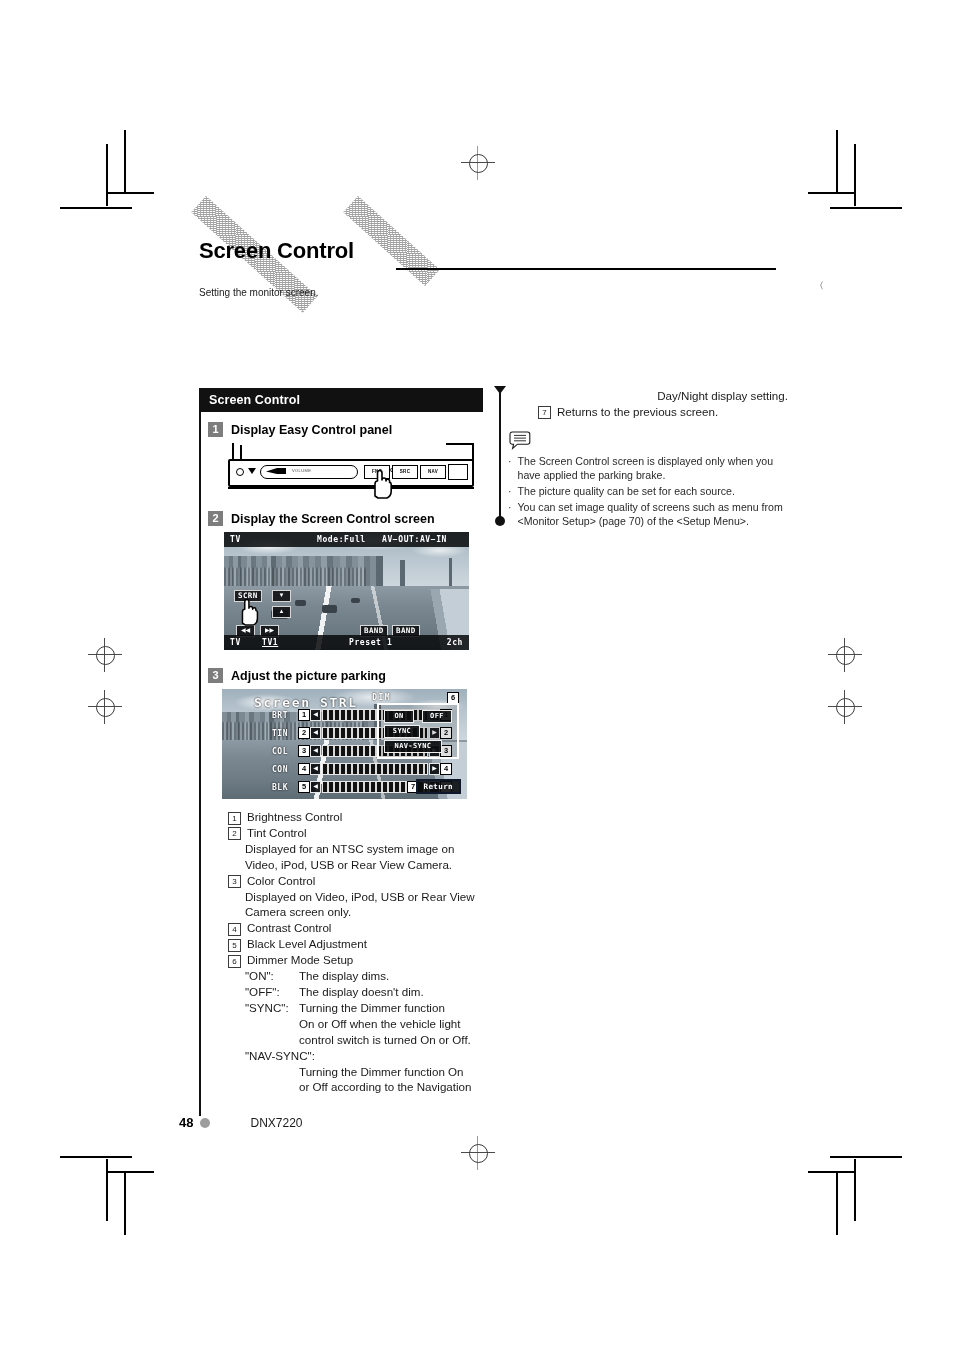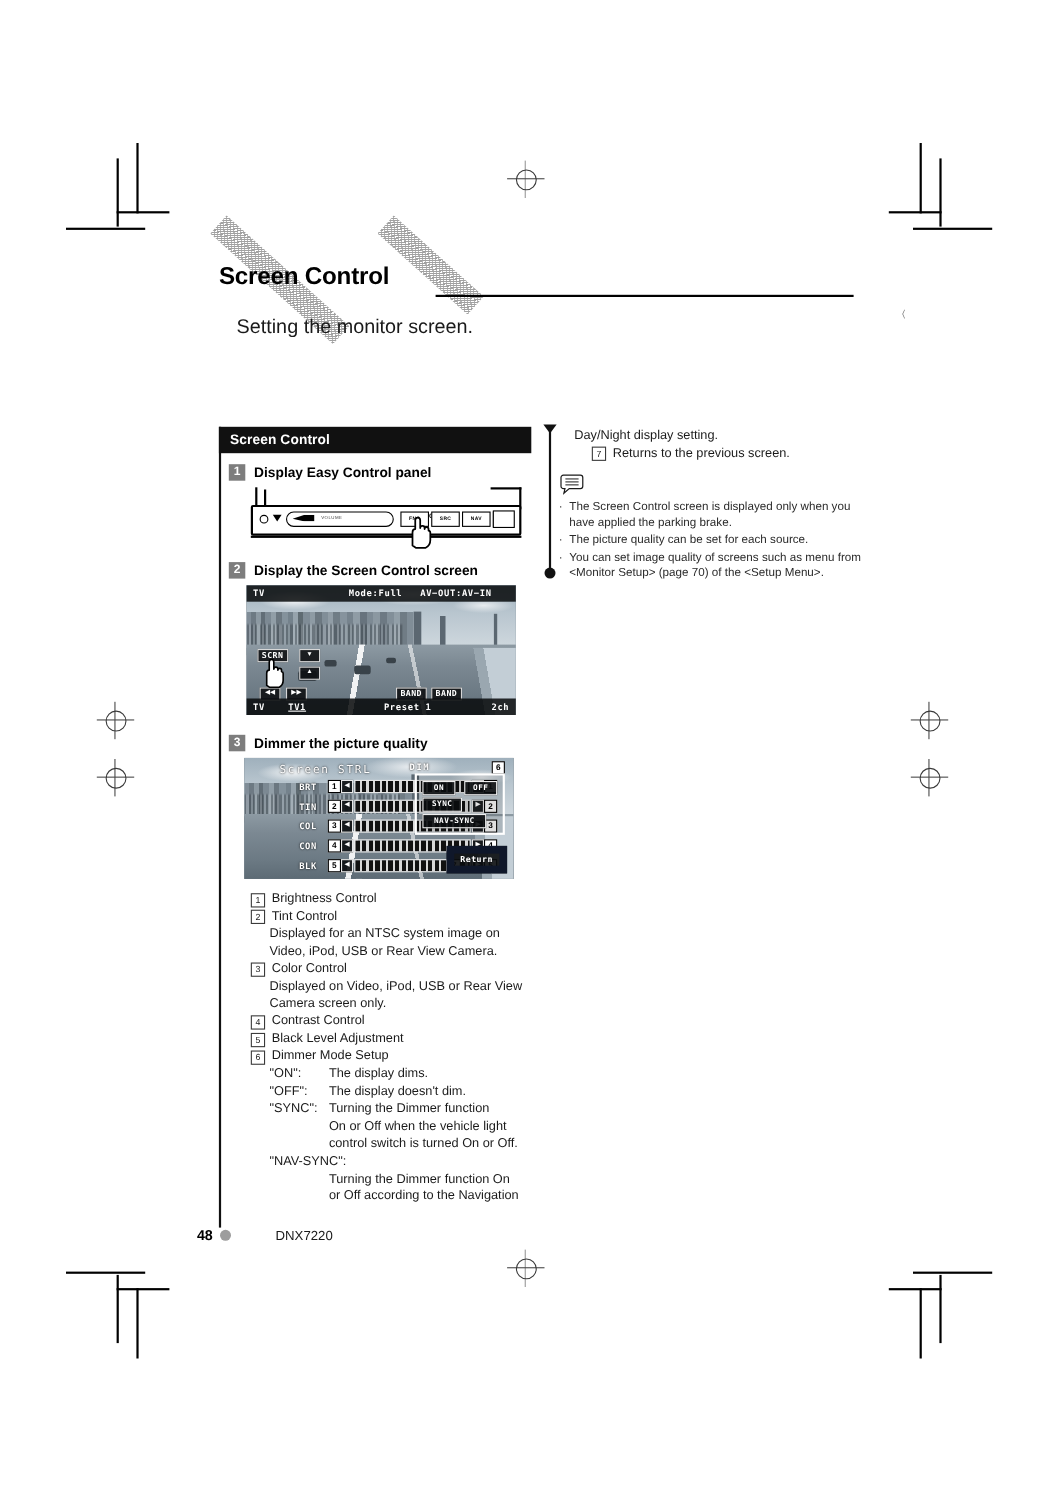--- a/index.html
+++ b/index.html
@@ -33,21 +33,21 @@
   .hdr-rule {
     position: absolute; left: 396px; top: 268px; width: 380px; height: 2px; background: #000;
   }
   .title {
     position: absolute; left: 199px; top: 238px;
     font-size: 22px; font-weight: bold; letter-spacing: -0.2px; color: #000;
     white-space: nowrap;
   }
   .subtitle {
     position: absolute; left: 199px; top: 287px;
-    font-size: 18px; color: #1a1a1a; white-space: nowrap; margin-left: 16px;
+    font-size: 10px; color: #1a1a1a; white-space: nowrap;
   }
   .hatch {
     position: absolute;
     background-image: repeating-linear-gradient(
       135deg, #555 0 1px, transparent 1px 2px),
       repeating-linear-gradient(45deg, #777 0 1px, transparent 1px 3px);
     opacity: 0.55;
     transform-origin: left top;
   }
   .corner-mark {
@@ -203,22 +203,22 @@
     line-height: 1.1;
   }
   .osd-tri {
     position: absolute; background: rgba(12,14,16,.88);
     border: 1px solid rgba(235,235,235,.9); width: 17px; height: 10px;
     color: #fff; font-size: 6px; text-align: center; line-height: 9px;
   }
 
   
   .sc-title {
-    position: absolute; left: 32px; top: 6px; color: #fff; font-weight: normal;
-    font-family: "DejaVu Sans Mono", monospace; font-size: 10px; letter-spacing: 1.6px;
+    position: absolute; left: 32px; top: 6px; color: #fff; font-weight: bold;
+    font-family: "DejaVu Sans Mono", monospace; font-size: 13px; letter-spacing: 1.6px;
     text-shadow: 0 0 2px #000;
   }
   .slider-row { position: absolute; left: 6px; display: flex; align-items: center; height: 12px; padding-left: 44px; }
   .sl-label {
     color: #fff; font-family: "DejaVu Sans Mono", monospace; font-size: 8px; font-weight: bold;
     letter-spacing: .5px; width: 26px; text-shadow: 0 0 2px #000;
   }
   .sl-arrow {
     color: #fff; background: rgba(10,12,14,.9); border: 1px solid #e8e8e8;
     font-size: 6px; width: 9px; height: 10px; text-align: center; line-height: 9px;
@@ -242,40 +242,40 @@
     font-family: "DejaVu Sans Mono", monospace; font-size: 8px; letter-spacing: 1.4px;
     text-shadow: 0 0 2px #000;
   }
   .dim-btn {
     position: absolute; background: rgba(10,12,14,.9); color: #fff; border: 1px solid #efefef;
     font-family: "DejaVu Sans Mono", monospace; font-size: 7px; font-weight: bold;
     text-align: center; letter-spacing: .4px; line-height: 11px; height: 11px;
   }
   .ret-btn {
     position: absolute; right: 6px; bottom: 5px; background: rgba(10,12,14,.9); color: #fff;
-    border: 7px solid #0f172a; font-family: "DejaVu Sans Mono", monospace; font-size: 7.5px;
+    border: 2px solid #0f172a; font-family: "DejaVu Sans Mono", monospace; font-size: 7.5px;
     font-weight: bold; padding: 1px 6px; letter-spacing: .4px;
   }
 
   
   .items { margin: 10px 0 0 29px; font-size: 11.6px; line-height: 15.9px; color: #1a1a1a; }
   .item { display: flex; align-items: flex-start; gap: 6px; }
   .item-num {
     border: 1px solid #3a3a3a; font-size: 8px; width: 11px; height: 11px; line-height: 11px;
     text-align: center; flex: 0 0 auto; margin-top: 2.5px; color: #1a1a1a;
   }
   .item-txt { flex: 1 1 auto; }
   .indent { margin-left: 17px; }
   .kv { display: flex; margin-left: 17px; }
   .kv .k { width: 54px; flex: 0 0 auto; }
   .kv .v { flex: 1 1 auto; }
   .deep { margin-left: 71px; }
 
   
-  .r-line1 { font-size: 11.6px; line-height: 15.9px; text-align: left; padding-left: 14px; }
+  .r-line1 { font-size: 11.6px; line-height: 15.9px; text-align: right; padding-left: 14px; }
   .r-item { display: flex; align-items: flex-start; gap: 6px; font-size: 11.6px; line-height: 15.9px; margin-left: 30px; }
   .note-icon { margin: 10px 0 4px 0px; width: 24px; height: 20px; }
   .notes { font-size: 10.6px; line-height: 14.6px; color: #2a2a2a; margin-top: 2px; }
   .note { display: flex; gap: 6px; margin-bottom: 1px; }
   .note .dot { flex: 0 0 auto; line-height: 14.6px; }
   .note .ntxt { flex: 1 1 auto; }
 
   .right-rail { position: absolute; left: 499px; top: 392px; width: 2px; height: 130px; background: #111; }
   .rail-cap-t {
     position: absolute; left: 494px; top: 386px; width: 0; height: 0;
@@ -441,21 +441,21 @@
         <svg viewBox="0 0 26 30">
           <path d="M7 27 L7 15 Q7 12 9.5 12 L9.5 4 Q9.5 1.5 11.8 1.5 Q14 1.5 14 4 L14 11
                    Q14 9 16 9 Q18 9 18 11 L18 12 Q18 10.3 19.8 10.3 Q21.6 10.3 21.6 12.2
                    L21.6 13.4 Q23.2 13.6 23.2 15.4 L23.2 22 Q23.2 27 19 29 L10 29 Z" fill="#ffffff" stroke="#000000" stroke-width="1.6" stroke-linejoin="round"></path>
         </svg>
       </div>
     </div>
 
     <div class="step" style="margin-top:18px;">
       <div class="step-num">3</div>
-      <div class="step-txt">Dimmer the picture quality</div>
+      <div class="step-txt">Adjust the picture parking</div>
     </div>
 
     <div class="shot ctrlshot">
       <div class="photo">
         <div class="sky"></div>
           <div class="clouds"></div>
         <div class="skyline"></div>
           <div class="skyline2"></div>
         <div class="tower" style="left:62%;top:14%;width:7px;height:40%;"></div>
         <div class="road"></div>

